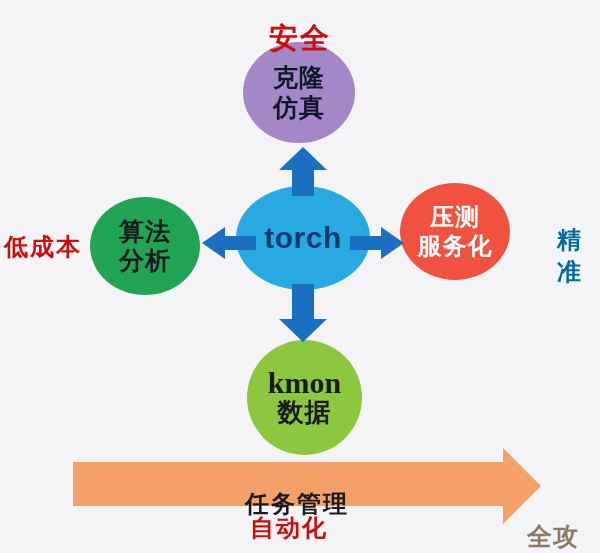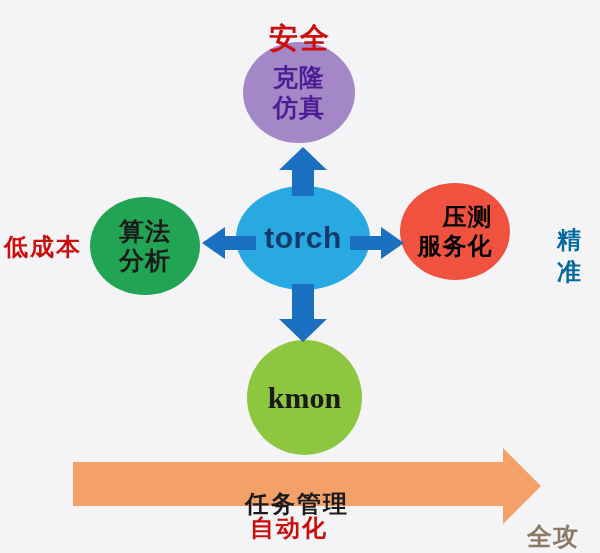--- a/index.html
+++ b/index.html
@@ -42,40 +42,41 @@
     position:absolute;left:527px;top:520px;
     font-weight:bold;font-size:25px;letter-spacing:1px;
   }
 </style>
 </head>
 <body>
 
 <div class="stage" style="background: rgb(244, 244, 246);">
 
   <div class="node node-top" style="background: rgb(164, 135, 198);">
-    <span class="node-label" style="color: #4c1d95; font-family: Liberation Serif, serif;">克隆
+    <span class="node-label" style="color: #0f172a; font-family: Liberation Serif, serif;">克隆
 仿真</span>
   </div>
 
   <div class="node node-left" style="background: rgb(34, 164, 85);">
     <span class="node-label" style="color: rgb(26, 26, 26);">算法
 分析</span>
   </div>
 
   <div class="node node-center" style="background: rgb(41, 169, 226);">
     <span class="center-label" style="color: rgb(18, 58, 110);">torch</span>
   </div>
 
   <div class="node node-right" style="background: rgb(240, 82, 63);">
-    <span class="node-label" style="color: #000000; text-align: right;">压测
+    <span class="node-label" style="color: #ffffff;">压测
 服务化</span>
   </div>
 
   <div class="node node-bottom" style="background: rgb(141, 198, 63);">
     <span class="kmon-en" style="color: rgb(26, 26, 26);">kmon</span>
+    <span class="kmon-cn" style="color: rgb(26, 26, 26);">数据</span>
   </div>
 
   <svg class="arrow-layer" viewBox="0 0 600 553" xmlns="http://www.w3.org/2000/svg">
     <polygon points="303,147 327,170 314,170 314,196 292,196 292,170 279,170" style="fill: rgb(27, 111, 192);"></polygon>
     <polygon points="303,342 279,319 292,319 292,284 314,284 314,319 327,319" style="fill: rgb(27, 111, 192);"></polygon>
     <polygon points="202,243 225,227 225,236 256,236 256,250 225,250 225,259" style="fill: rgb(27, 111, 192);"></polygon>
     <polygon points="404,243 381,227 381,236 350,236 350,250 381,250 381,259" style="fill: rgb(27, 111, 192);"></polygon>
     <polygon points="73,462 503,462 503,448 541,486 503,524 503,506 73,506" style="fill: rgb(243, 161, 105);"></polygon>
   </svg>
 

